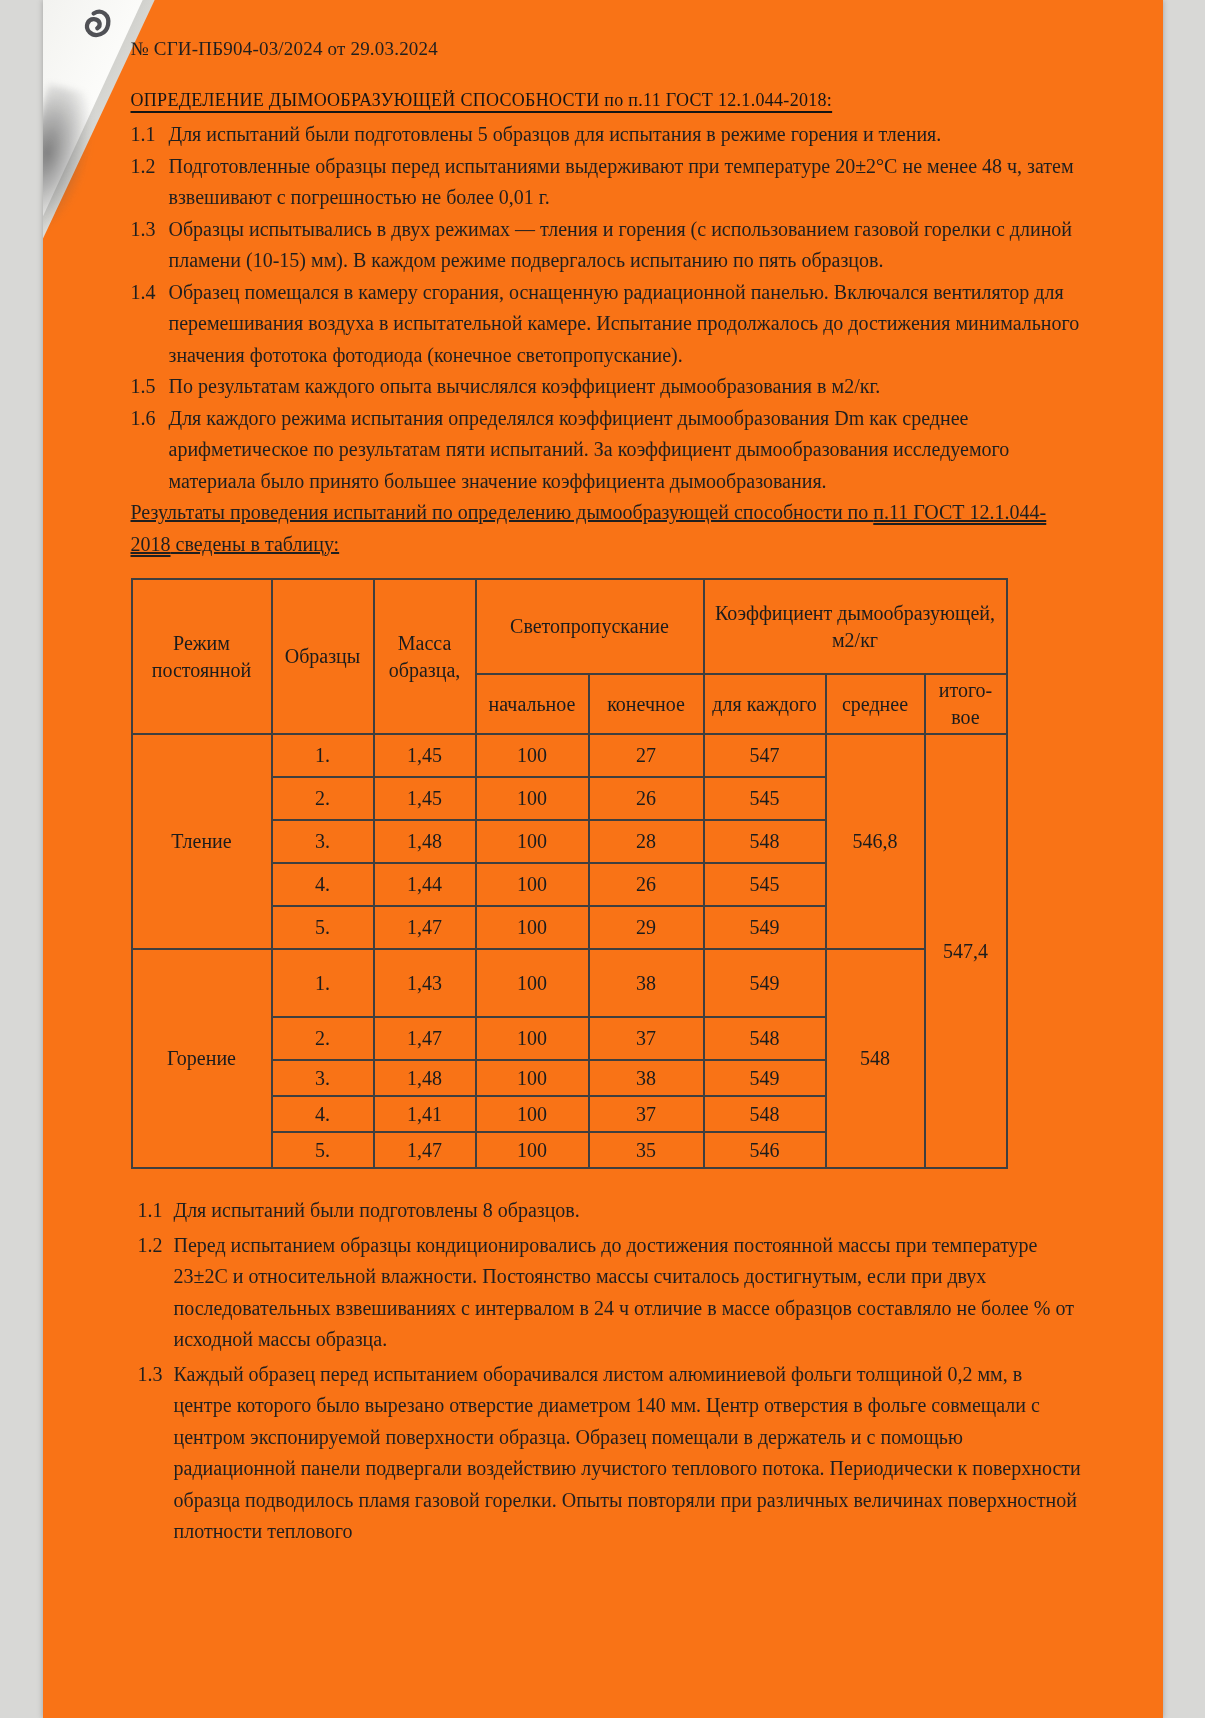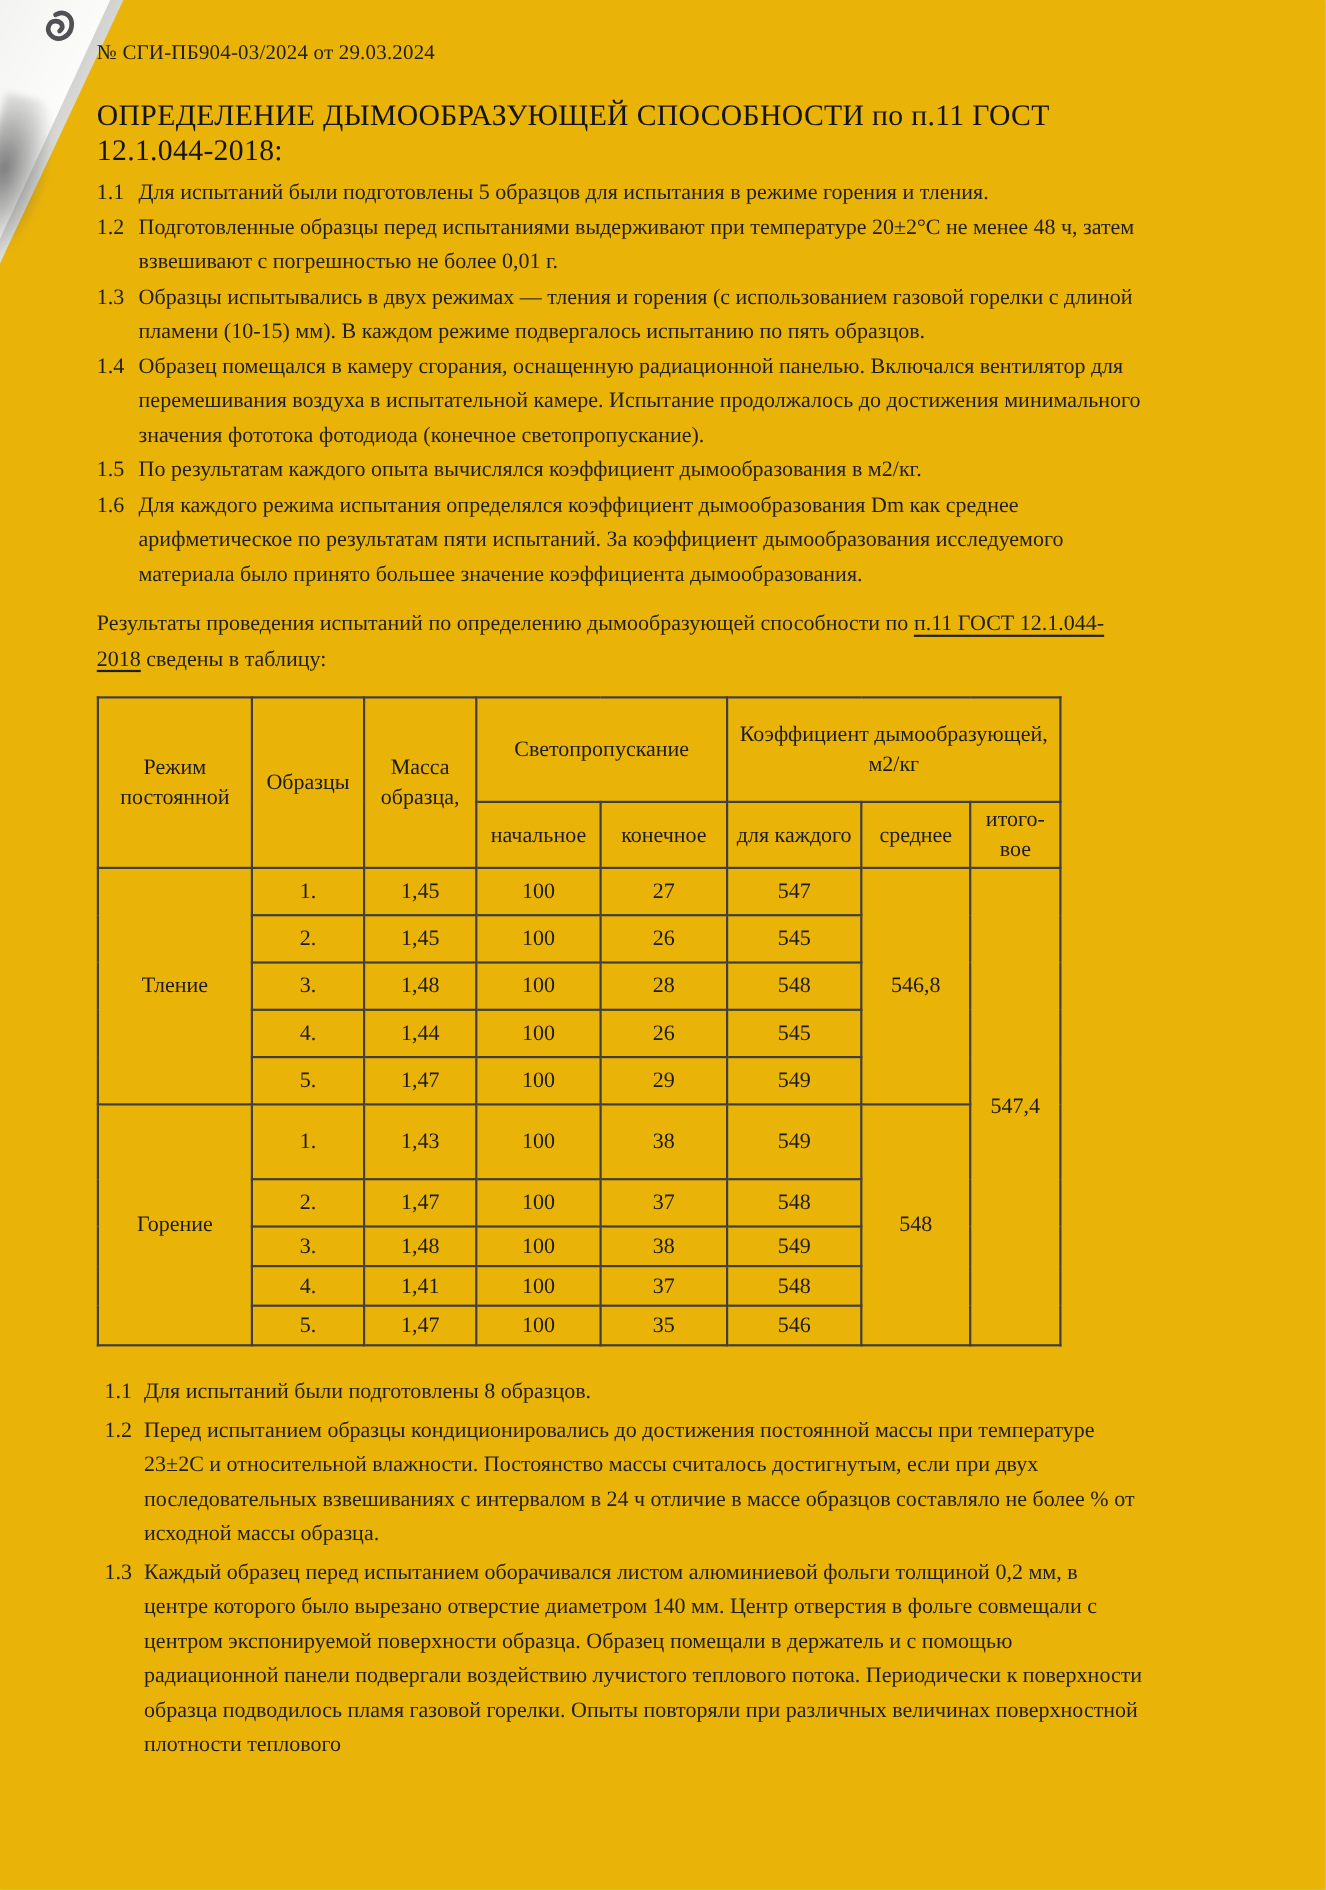--- a/index.html
+++ b/index.html
@@ -1,24 +1,25 @@
 <!DOCTYPE html>
 <html><head>
 <meta charset="utf-8">
 <style>
   html,body { margin:0; padding:0; background:#d8d8d6; }
   .page {
     position:relative;
-    width:1205px; height:1718px;
+    width:1072px; height:1718px;
     margin:0 auto;
-    background:#eab308;
+    background:#f97316;
     font-family:"Liberation Serif","DejaVu Serif",serif;
     color:#1f1f1f;
     overflow:hidden;
     box-shadow:0 0 6px rgba(0,0,0,.25);
+    padding-left:48px;
   }
   
   .curl-shadow {
     position:absolute; top:-4px; left:-4px; width:118px; height:252px;
     background:linear-gradient(118deg,#9a9a96 0%,#c4c4c0 30%,#e4e4e0 60%);
     clip-path:polygon(0 0,100% 0,0 100%);
   }
   .curl {
     position:absolute; top:-4px; left:-4px; width:106px; height:230px;
     background:linear-gradient(118deg,#f2f2ef 0%,#fdfdfb 55%,#ffffff 100%);
@@ -31,36 +32,36 @@
     transform:rotate(14deg);
   }
   .stamp { position:absolute; left:36px; top:8px; transform:rotate(-14deg); opacity:.85; }
 
   .content { position:absolute; left:88px; top:0; width:952px; }
 
   .refline { margin-top:38px; font-size:19px; letter-spacing:.2px; }
 
   .sec-title {
     margin-top:30px;
-    font-size:27px; letter-spacing:.3px; color:#151515;
-    text-underline-offset:5px; text-decoration-thickness:1.6px;
+    font-size:18px; letter-spacing:.3px; color:#151515;
+    text-decoration:underline; text-underline-offset:5px; text-decoration-thickness:1.6px;
   }
   .sec-title.second { margin-top:8px; }
 
   .list { margin-top:8px; }
   .list .li {
     display:grid; grid-template-columns:38px 1fr;
     font-size:20px; line-height:31.5px;
   }
   .list .li .num { white-space:nowrap; }
   .list2 { margin-top:26px; margin-left:7px; }
   .list2 .li { grid-template-columns:36px 1fr; }
   .list2 .li + .li { margin-top:3px; }
 
-  .intro { margin-top:14px; font-size:20px; line-height:31.5px; }
+  .intro { font-size:20px; line-height:31.5px;text-decoration:underline; }
   .intro u { text-underline-offset:4px; }
 
   table.res {
     border-collapse:collapse; table-layout:fixed;
     margin-top:18px; width:875px;
     font-size:20px; color:#1c1c1c;
   }
   table.res td {
     border:2px solid #3f3f3f;
     text-align:center; vertical-align:middle;

